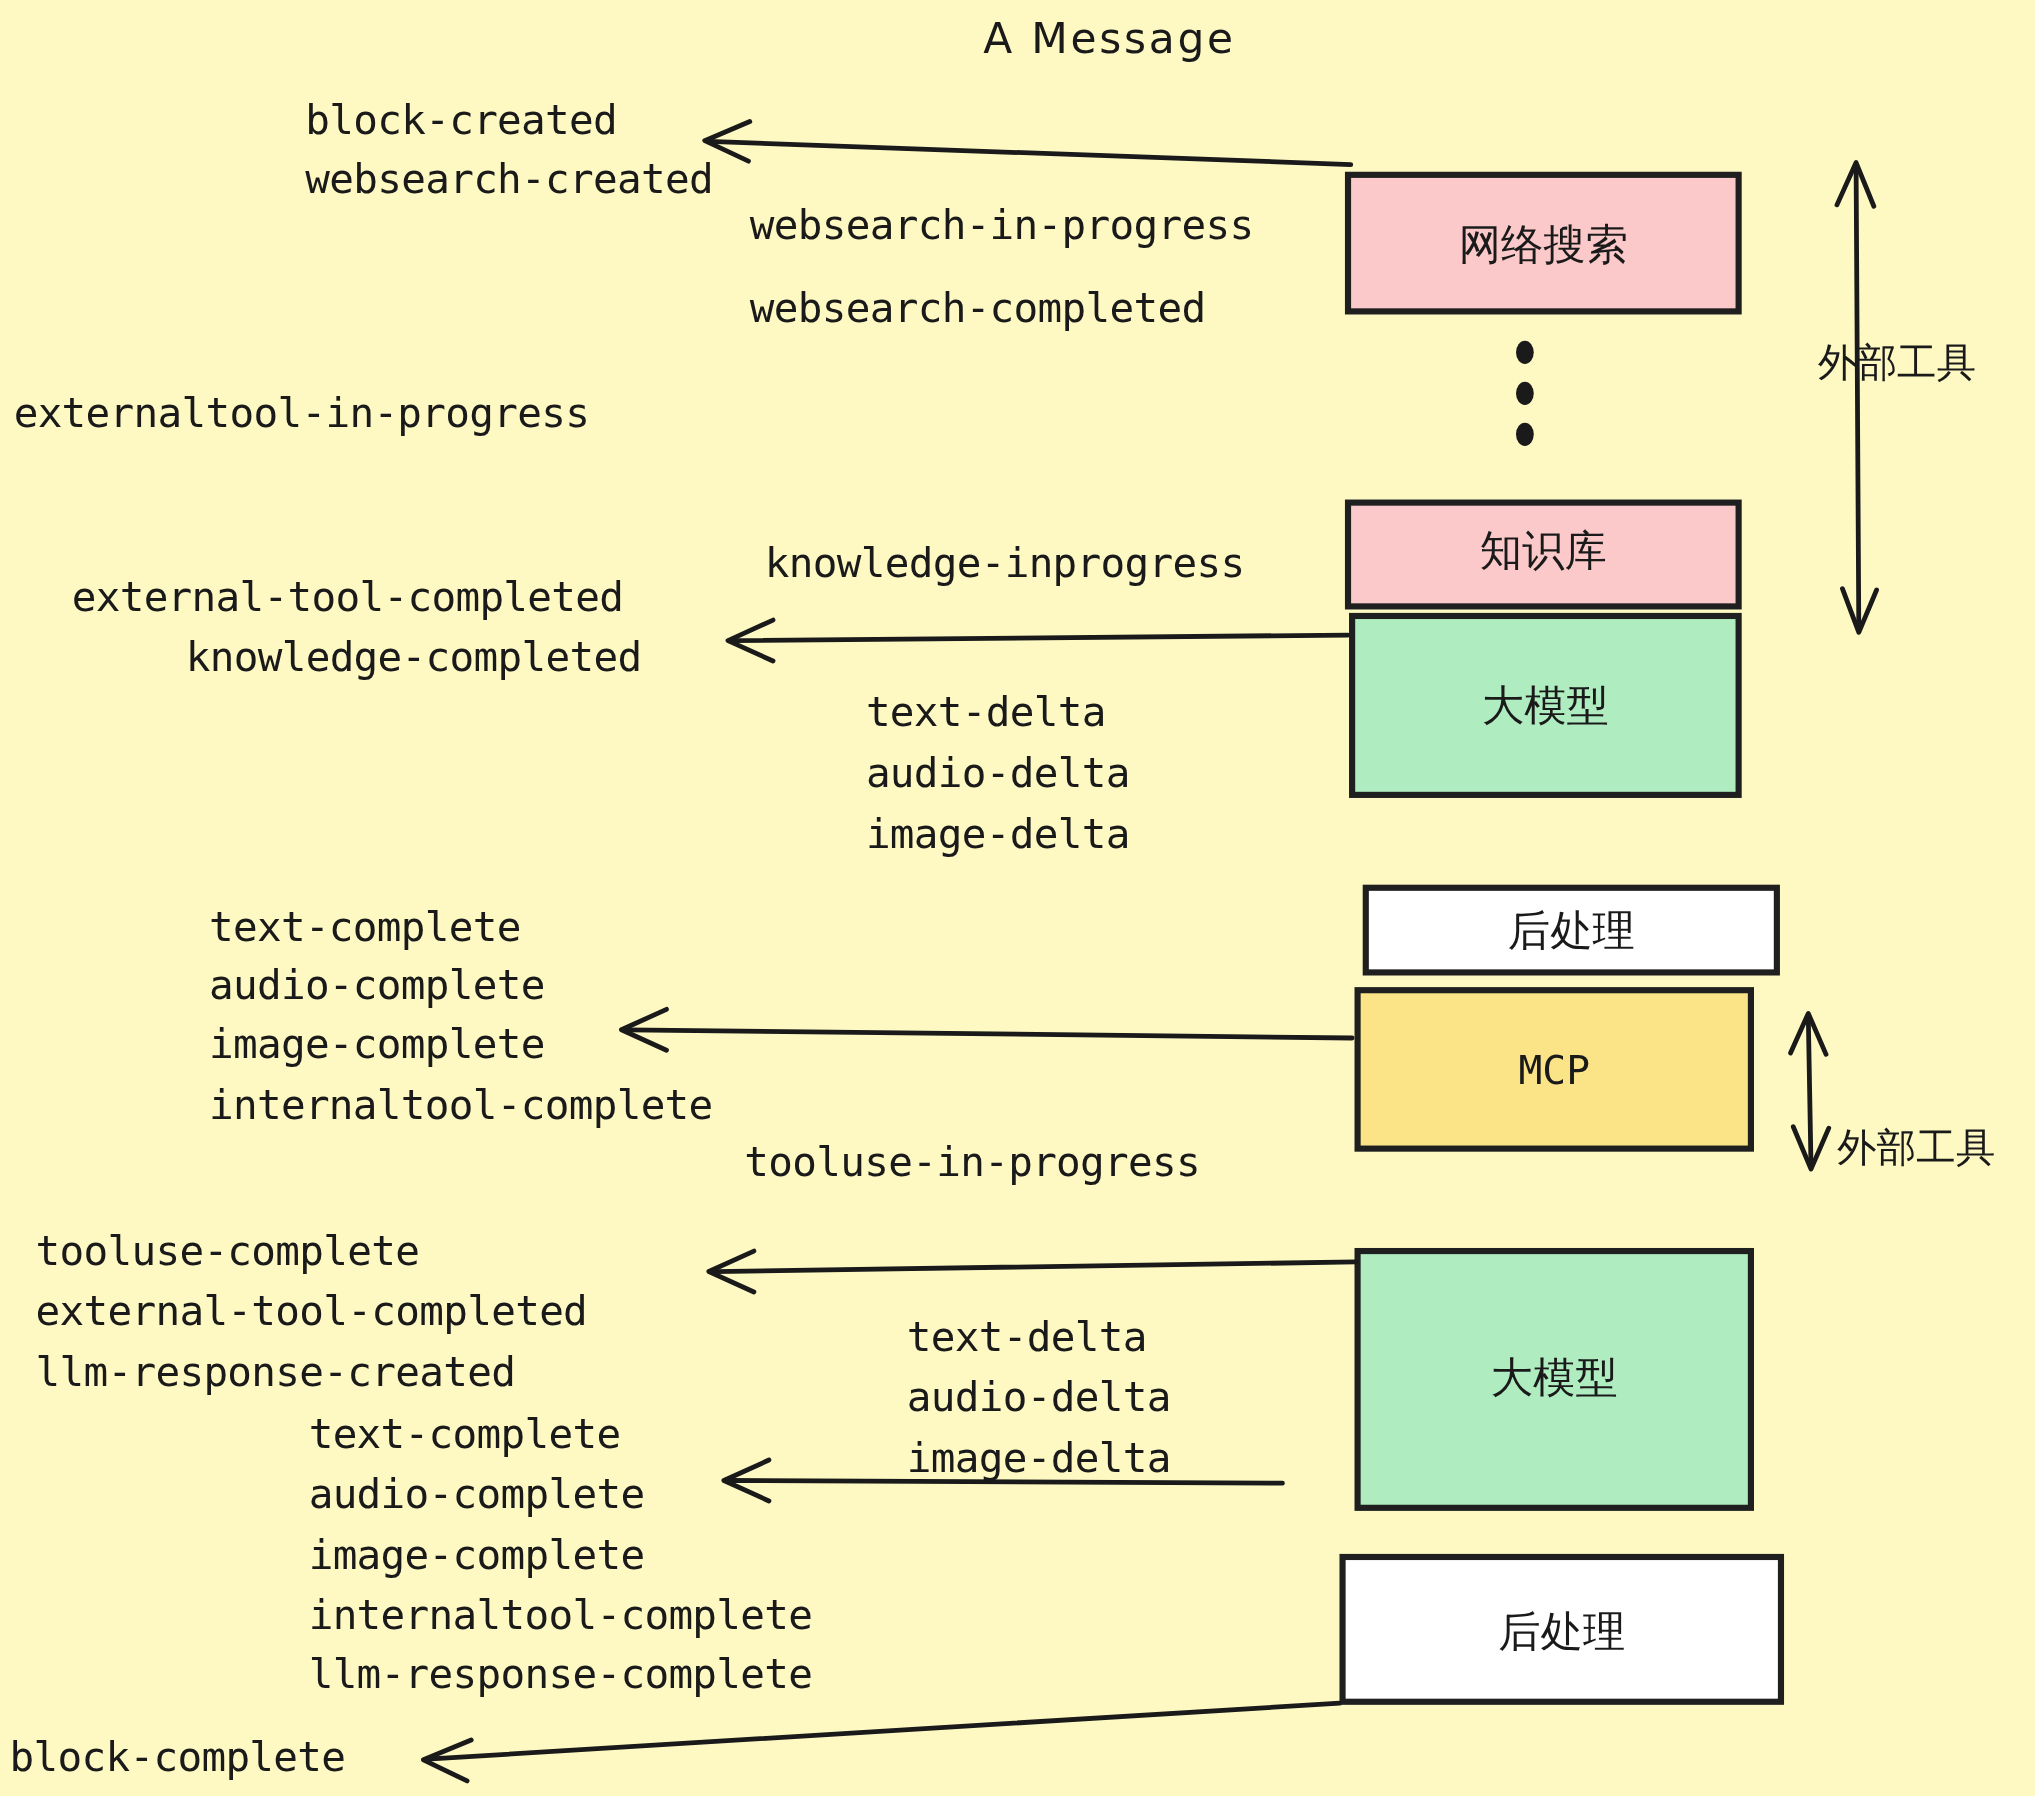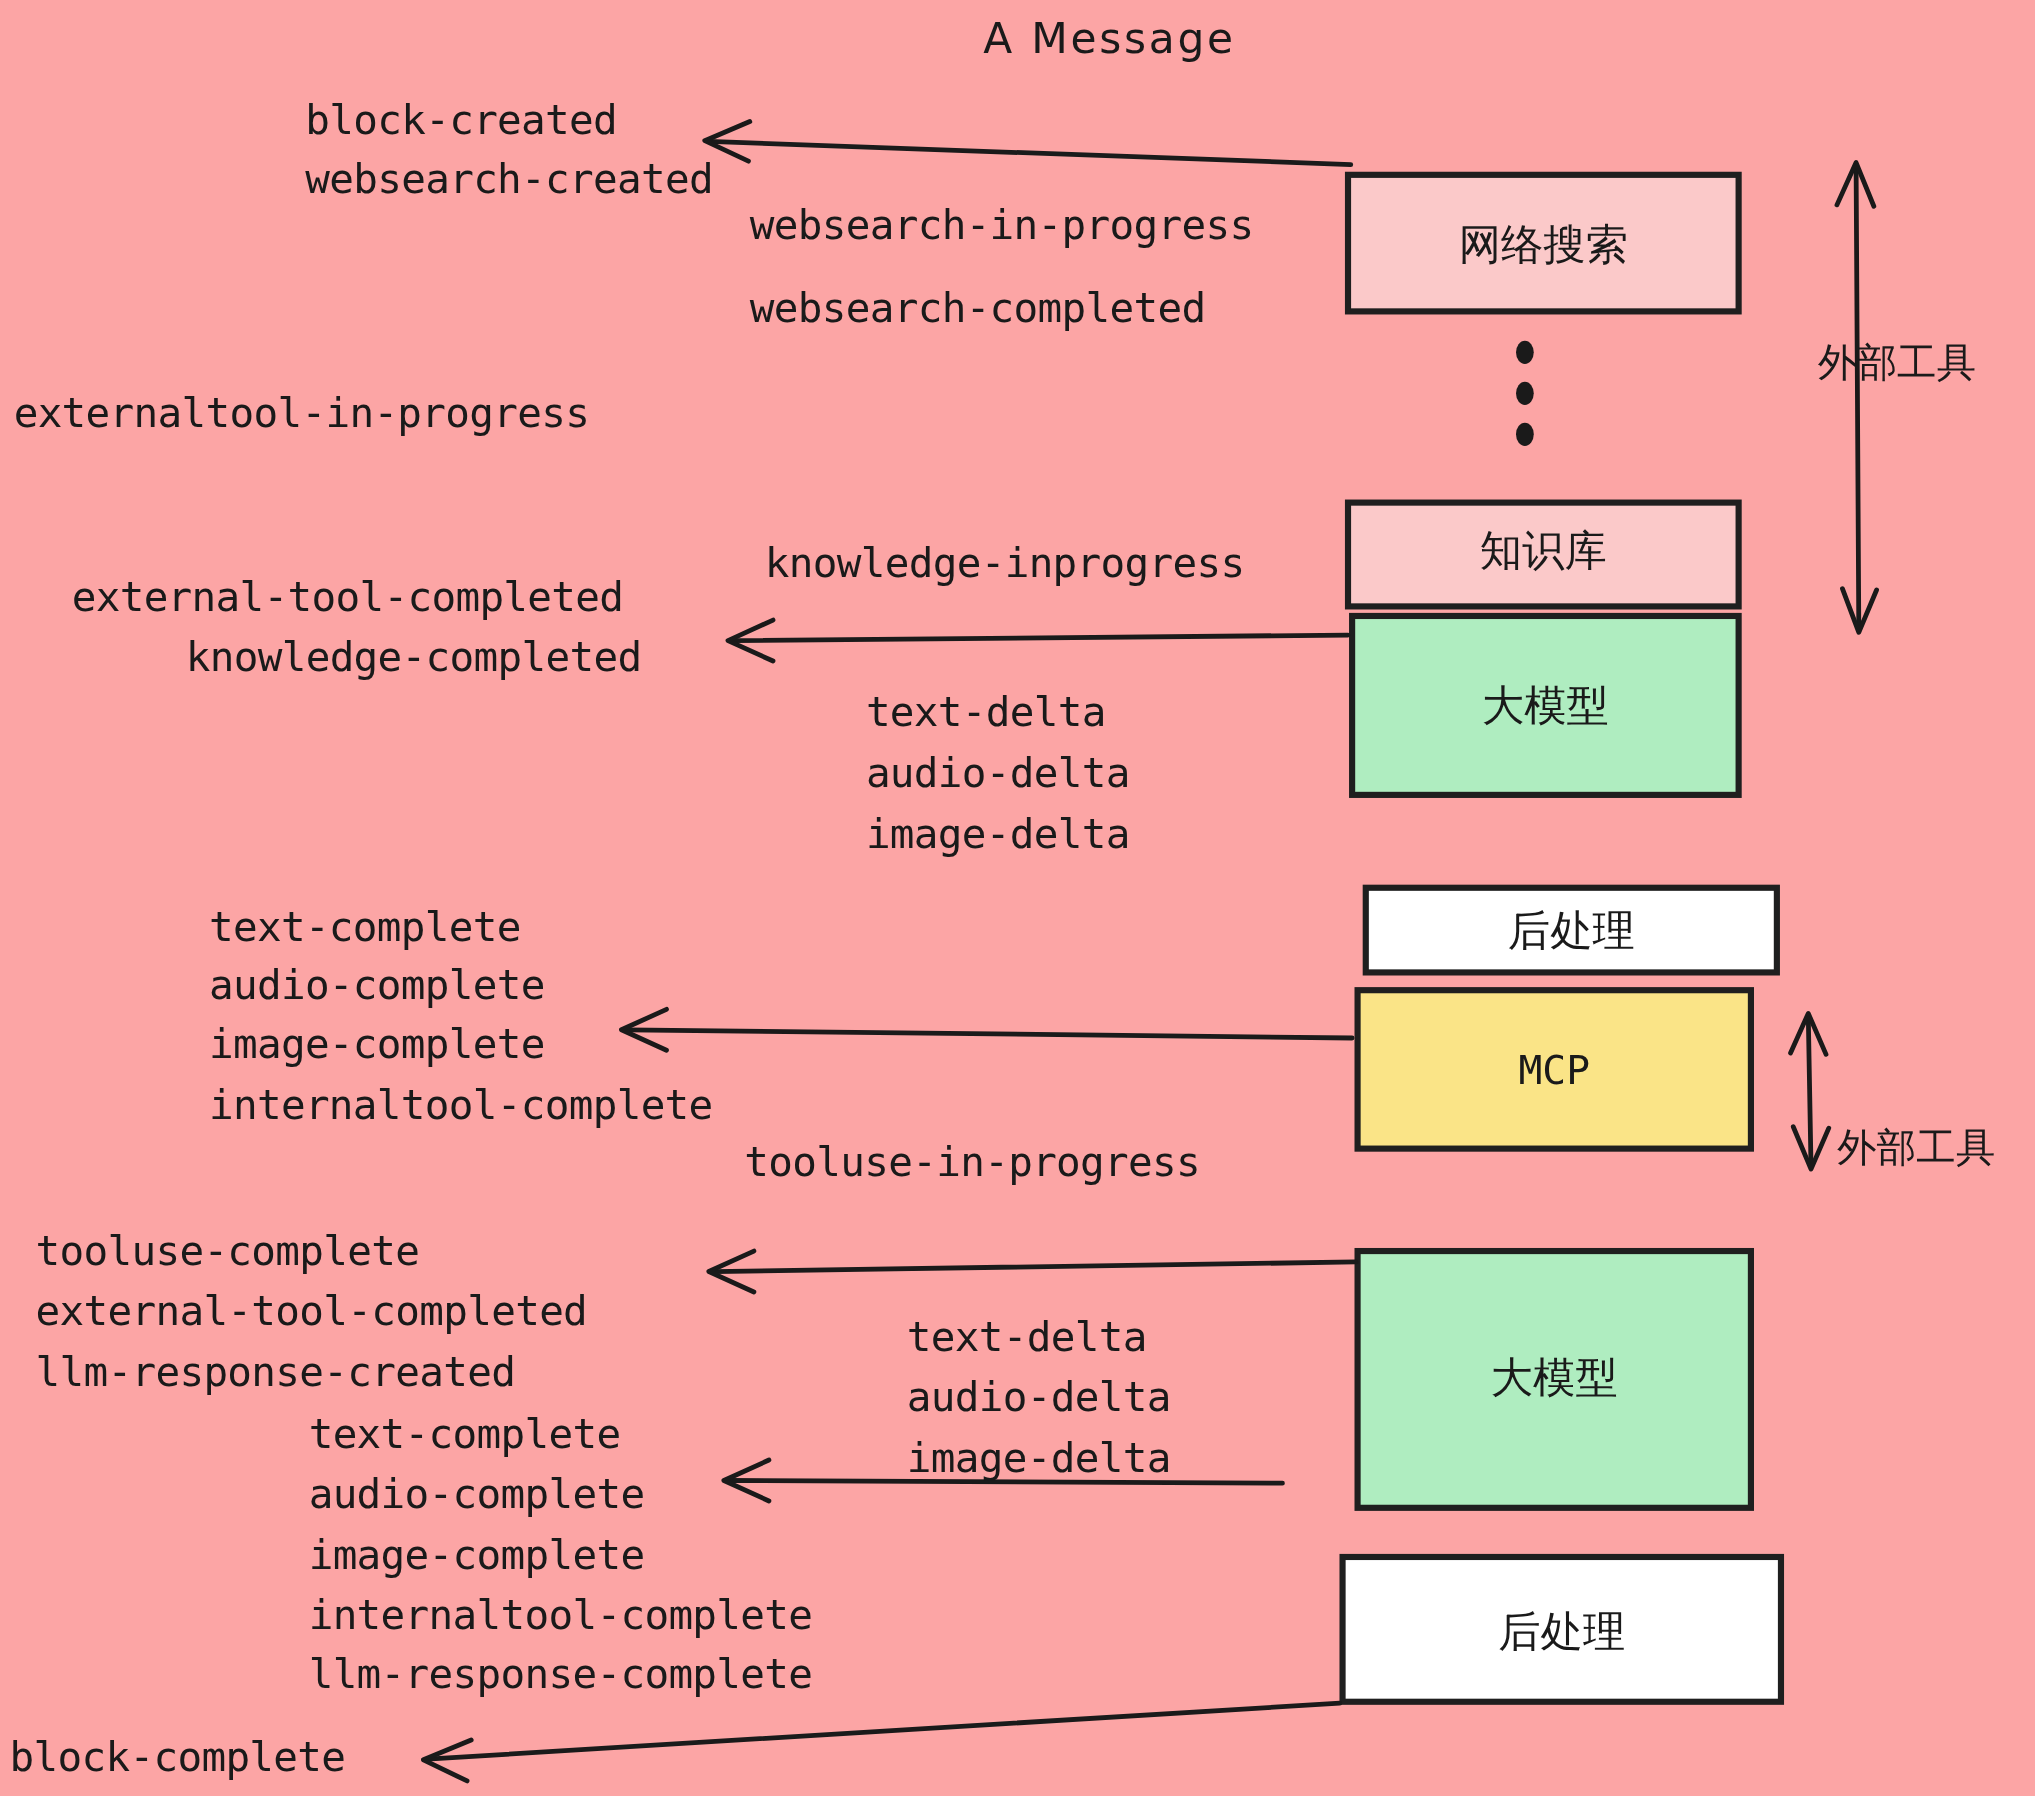--- a/index.html
+++ b/index.html
@@ -1,18 +1,18 @@
 <!DOCTYPE html>
 <html style="font-size:11px"><head>
 <meta charset="utf-8">
 <style>
   html,body{margin:0;padding:0;background:#fff;}
   body{width:2035px;height:1796px;overflow:hidden;
        font-family:"DejaVu Sans Mono","Liberation Mono",monospace;}
-  #stage{position:relative;width:2035px;height:1796px;background:#fca5a5;text-align:right;}
+  #stage{position:relative;width:2035px;height:1796px;background:#fef9c3;text-align:right;}
   svg#diagram{position:absolute;left:0;top:0;width:2035px;height:1796px;display:block;}
   .evt{font-family:"DejaVu Sans Mono","Liberation Mono",monospace;
        font-size:60px;fill:#1a1a1a;letter-spacing:-1px;}
   .title{font-family:"DejaVu Sans","Liberation Sans",sans-serif;
          font-size:62px;fill:#1a1a1a;letter-spacing:4px;}
   .boxlabel{font-family:"DejaVu Sans","Liberation Sans",sans-serif;
             font-size:62px;fill:#1a1a1a;text-anchor:middle;}
   .boxlabel.mcp{font-family:"DejaVu Sans Mono","Liberation Mono",monospace;font-size:58px;}
   .grouplabel{font-family:"DejaVu Sans","Liberation Sans",sans-serif;
               font-size:58px;fill:#1a1a1a;}

